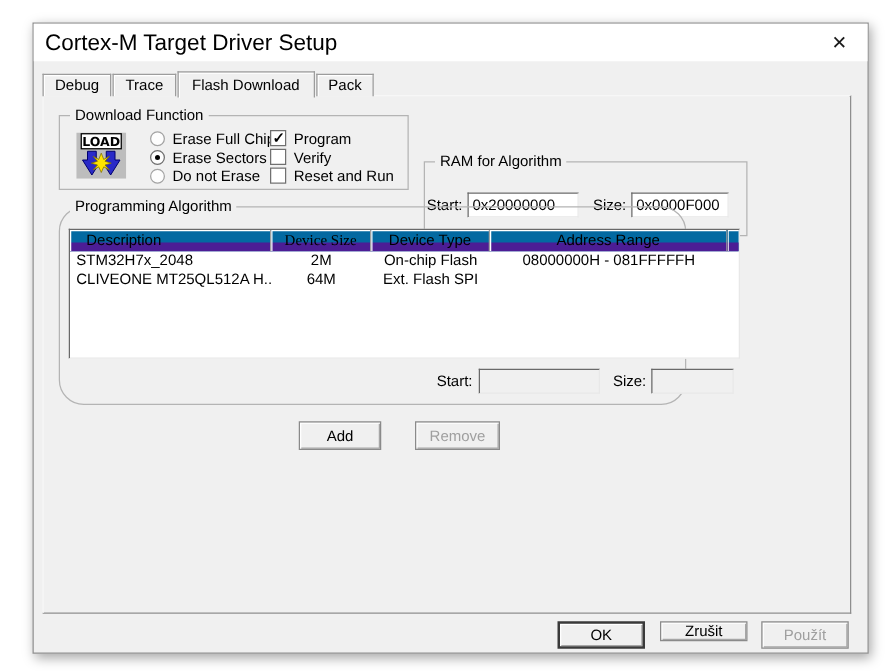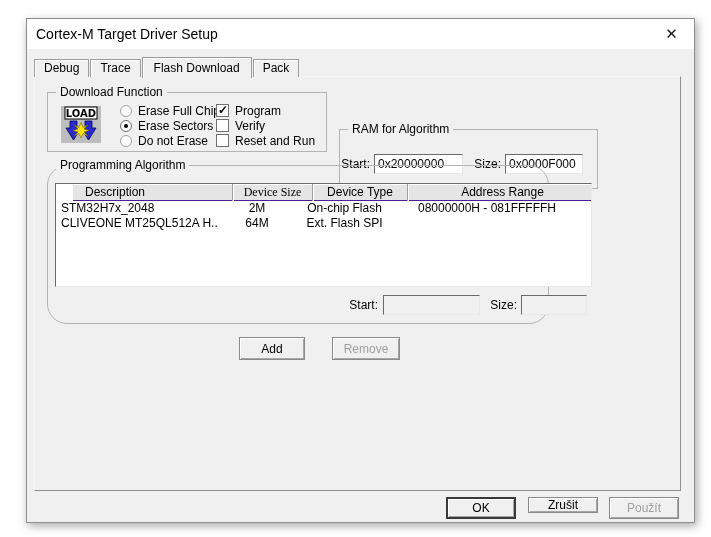--- a/index.html
+++ b/index.html
@@ -5,21 +5,21 @@
   * { box-sizing: border-box; margin: 0; padding: 0; }
   html,body { width:711px; height:537px; background:#ffffff; overflow:hidden;
     font-family:"Liberation Sans", sans-serif; font-size:12px; color:#000; }
 
   .dialog { position:absolute; left:26px; top:18px; width:669px; height:505px;
     background:#f0f0f0; border:1px solid #8f8f8f;
     box-shadow:2px 3px 9px rgba(0,0,0,0.35); }
 
   .titlebar { position:absolute; left:0; top:0; right:0; height:30px; background:#ffffff;
     display:flex; align-items:center; }
-  .title { padding-left:9px; font-size:14px; }
+  .title { padding-left:9px; font-size:18px; }
   .close-btn { margin-left:auto; width:45px; height:30px; display:flex; align-items:center;
     justify-content:center; font-size:15px; color:#1a1a1a; cursor:default; }
 
   
   .tabstrip { position:absolute; left:7px; top:37px; height:21px; display:flex;
     align-items:flex-end; z-index:3; }
   .tab { height:18px; line-height:17px; padding:0 9px; background:#f0f0f0;
     border:1px solid #9c9c9c; border-bottom:none; margin-right:1px;
     box-shadow:inset 1px 1px 0 #ffffff; position:relative;margin-top:21px; }
   .tab.active { height:21px; line-height:20px; padding:0 11px; margin-bottom:-1px; z-index:4; }
@@ -54,22 +54,22 @@
   .edit { position:absolute; height:20px; background:#ffffff; border:1px solid;
     border-color:#696969 #e8e8e8 #e8e8e8 #696969; font-family:"Liberation Sans",sans-serif;
     font-size:12px; padding:0 3px; color:#000; }
   .edit:disabled, .edit.disabled { background:#f0f0f0; color:#6e6e6e; }
   .fld-label { position:absolute; height:20px; line-height:20px; text-align:right; }
 
   
   .listbox { position:absolute; left:7px; top:17px; width:537px; height:104px;
     background:#ffffff; border:1px solid; border-color:#696969 #e8e8e8 #e8e8e8 #696969;
     overflow:hidden; }
-  .lb-header { display:flex; height:17px; background:#e5e5e5;
-    border-bottom:1px solid #4c1d95;margin-left:16px; }
+  .lb-header { display:flex; height:17px; background:#0369a1;
+    border-bottom:7px solid #4c1d95; }
   .lb-h { height:17px; line-height:16px; border-right:1px solid #9f9f9f;
     box-shadow:inset 1px 1px 0 #ffffff; text-align:center; overflow:hidden;
     white-space:nowrap; flex:none; }
   .lb-h.first { text-align:left; padding-left:13px; }
   .lb-h.rest { flex:1; border-right:none; }
   .lb-row { display:flex; height:15px; line-height:15px; }
   .lb-c { flex:none; overflow:hidden; white-space:nowrap; text-align:center; }
   .lb-c.first { text-align:left; padding-left:5px; }
 
   

